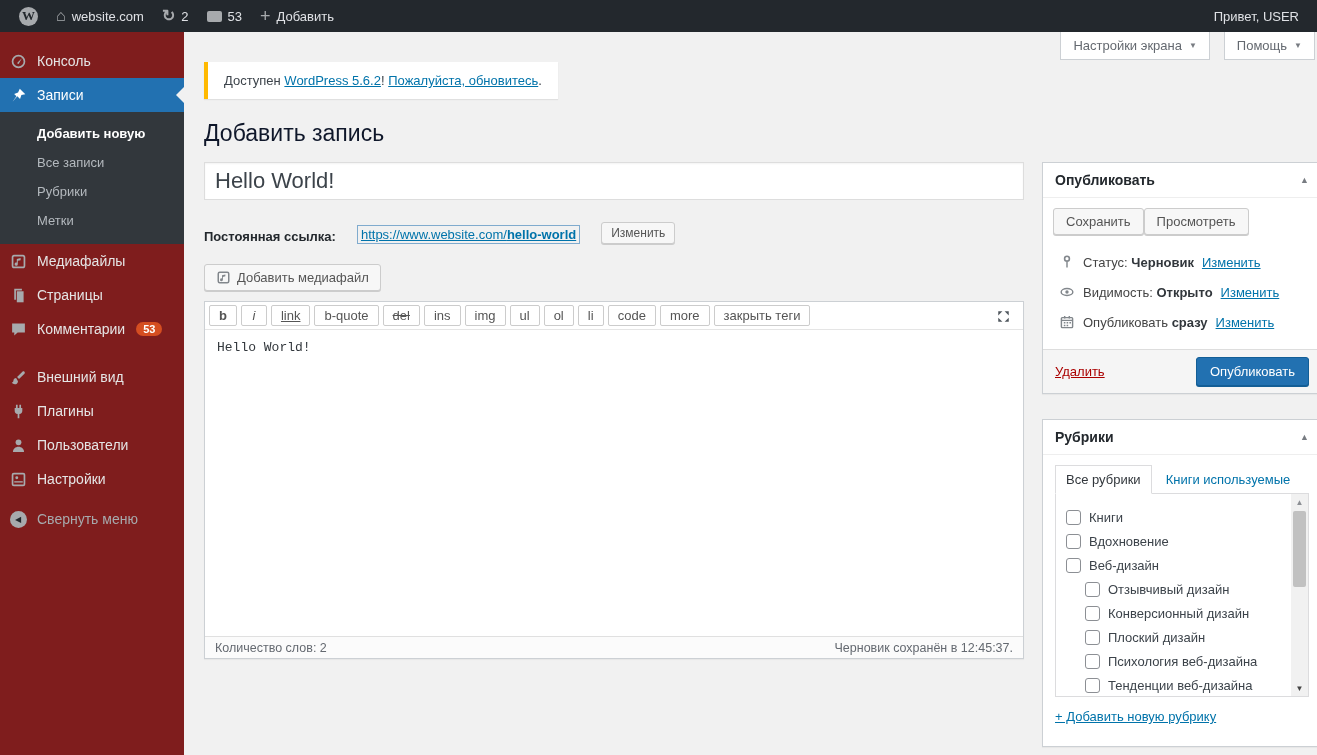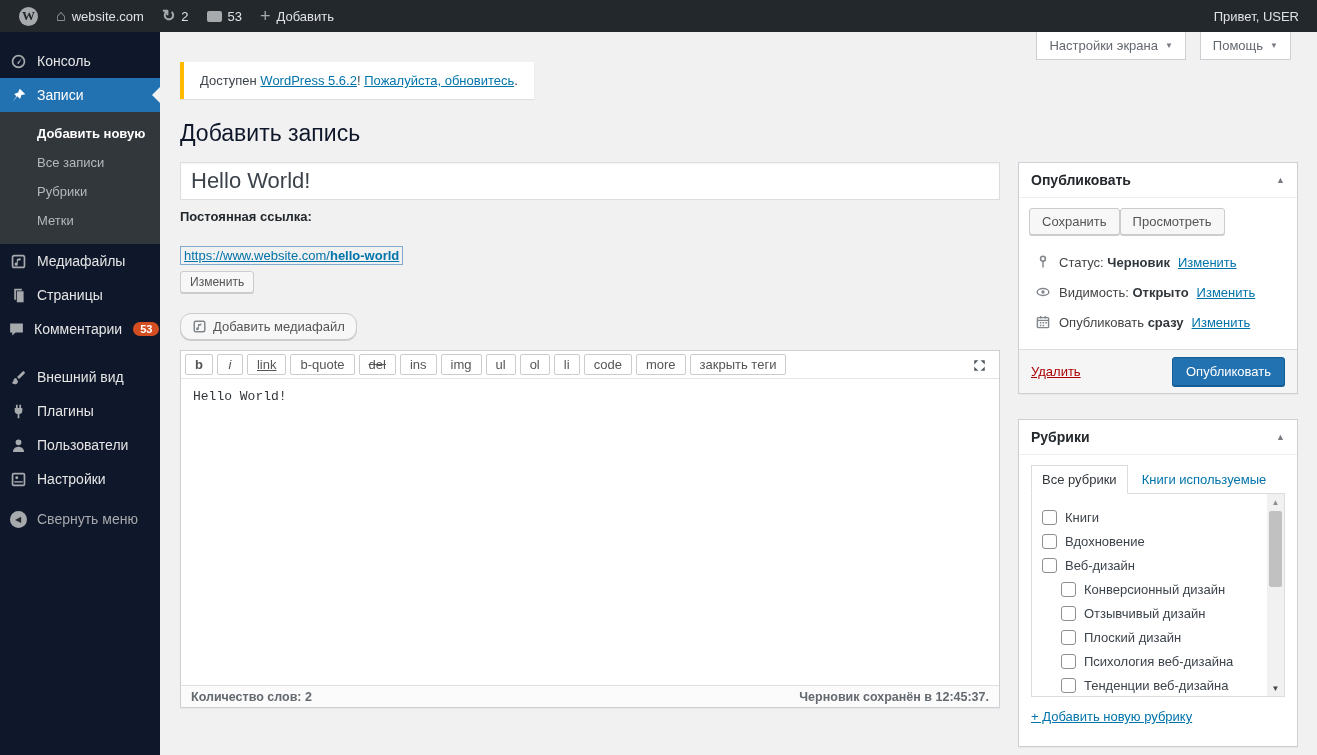--- a/index.html
+++ b/index.html
@@ -12,21 +12,21 @@
   .ab-item { display:flex; align-items:center; gap:6px; padding:0 9px; height:32px; color:#dfe1e5; cursor:pointer; }
   .ab-icon { color:#a7aaad; font-size:16px; line-height:1; }
   .wplogo { width:19px; height:19px; border-radius:50%; background:#a7aaad; color:#23282d; display:grid; place-items:center; font:700 13px "Liberation Serif", serif; }
   .bubble { position:relative; width:15px; height:11px; background:#a7aaad; border-radius:2px; display:inline-block; }
   .bubble::after { content:""; position:absolute; left:3px; bottom:-4px; border:4px solid transparent; border-top-color:#a7aaad; border-left-width:2px; border-right-width:2px; }
   .ab-spacer { flex:1; }
   .ab-greeting { color:#dfe1e5; padding-right:4px; }
 
   
   .wrap { display:flex; height:723px; }
-  .sidebar { width:160px; background:#0f172a; flex:none; padding-top:12px; }
+  .sidebar { width:184px; background:#7f1d1d; flex:none; padding-top:12px; }
   .content { flex:1; position:relative; padding:0 19px 0 20px; }
 
   
   .m-item { display:flex; align-items:center; gap:9px; padding:0 8px; height:34px; color:#e5e5e5; font-size:14px; cursor:pointer; position:relative; }
   .m-item .micon { width:20px; text-align:center; color:#a7aaad; display:grid; place-items:center; }
   .m-item svg { width:17px; height:17px; fill:#a7aaad; }
   .m-item.active { background:#2271b1; color:#fff; }
   .m-item.active svg { fill:#fff; }
   .m-item.active::after { content:""; position:absolute; right:0; top:50%; transform:translateY(-50%); border:8px solid transparent; border-right:8px solid #f1f1f1; border-top-width:8px; border-bottom-width:8px; }
   .submenu { background:#32373c; padding:7px 0 9px; }
@@ -47,39 +47,39 @@
   .notice a { color:#0073aa; text-decoration:underline;margin-top:26px; }
 
   h1.page-title { font-size:23px; font-weight:400; color:#0f172a; margin:21px 0 15px; }
 
   .columns { display:flex; gap:18px; align-items:flex-start; }
   .main-col { width:820px; flex:none; }
   .side-col { width:280px; flex:none; }
 
   
   .title-input { width:100%; height:38px; border:1px solid #ddd; box-shadow:inset 0 1px 2px rgba(0,0,0,.05); padding:3px 10px; font-size:22px; color:#3c434a; font-family:"Liberation Sans", sans-serif; background:#fff; outline:none; }
-  .permalink-row { margin-top:9px; font-size:13px; display:flex; align-items:flex-start; gap:6px;flex-direction:column; }
+  .permalink-row { margin-top:9px; font-size:13px; display:flex; align-items:flex-end; gap:21px; }
   .permalink-row b.plabel { color:#23282d; }
   .purl { border:1px solid rgba(34,113,177,.55); padding:1px 3px; color:#0073aa; text-decoration:underline; cursor:pointer;margin-top:16px; }
   .purl b { font-weight:700; }
   .btn-small { background:#f7f7f7; border:1px solid #ccc; border-radius:3px; color:#555; font-size:12px; padding:3px 9px; cursor:pointer; box-shadow:0 1px 0 #ccc; }
 
   
   .media-row { margin-top:20px; }
-  .btn-media { display:inline-flex; align-items:center; gap:6px; background:#f7f7f7; border:1px solid #ccc; border-radius:11px; color:#555; font-size:13px; padding:5px 11px; cursor:pointer; box-shadow:0 1px 0 #ccc; }
+  .btn-media { display:inline-flex; align-items:center; gap:6px; background:#f7f7f7; border:1px solid #ccc; border-radius:3px; color:#555; font-size:13px; padding:5px 11px; cursor:pointer; box-shadow:0 1px 0 #ccc; }
   .btn-media svg { width:15px; height:15px; fill:#82878c; }
 
   .editor { margin-top:10px; background:#fff; border:1px solid #ccd0d4; box-shadow:0 1px 1px rgba(0,0,0,.04); }
   .qt-toolbar { display:flex; align-items:center; gap:4px; padding:3px 4px; border-bottom:1px solid #e5e5e5; position:relative; }
   .qt-btn { background:#fff; border:1px solid #ccc; border-radius:2px; color:#555; font-size:13px; padding:2px 9px; min-width:26px; text-align:center; cursor:pointer; font-family:"Liberation Sans", sans-serif; }
   .qt-b { font-weight:700; } .qt-i { font-style:italic; } .qt-link { text-decoration:underline; } .qt-del { text-decoration:line-through; }
   .fullscreen { position:absolute; right:12px; top:7px; cursor:pointer; }
   .fullscreen svg { width:15px; height:15px; fill:#50575e; }
   .editor-area { width:100%; height:306px; border:none; outline:none; resize:none; padding:10px 12px; font:13px "Liberation Mono","DejaVu Sans Mono",monospace; color:#32373c; display:block; background:#fff; }
-  .editor-foot { display:flex; justify-content:space-between; border-top:1px solid #e0e0e0; background:#fbfbfb; padding:4px 10px; font-size:12.5px; color:#646970; height:22px; align-items:center;font-weight:bold; }
+  .editor-foot { display:flex; justify-content:space-between; border-top:1px solid #e0e0e0; background:#fbfbfb; padding:4px 10px; font-size:12.5px; color:#646970; height:22px; align-items:center; }
 
   
   .postbox { background:#fff; border:1px solid #ccd0d4; box-shadow:0 1px 1px rgba(0,0,0,.04); margin-bottom:25px; }
   .postbox-header { display:flex; justify-content:space-between; align-items:center; padding:9px 12px; border-bottom:1px solid #eee; cursor:pointer; }
   .postbox-header h2 { font-size:14px; color:#23282d; font-weight:700; }
   .toggle { color:#787c82; font-size:9px; cursor:pointer; }
 
   .minor-actions { display:flex; justify-content:flex-start; padding:10px; }
   .btn-secondary { background:#f7f7f7; border:1px solid #ccc; border-radius:3px; color:#555; font-size:13px; padding:5px 12px; cursor:pointer; box-shadow:0 1px 0 #ccc; }
   .misc { padding:2px 16px 12px; }
@@ -370,25 +370,25 @@
               <label class="cat-row">
                 <input type="checkbox" class="cat-check" style="">
                 <span>Вдохновение</span>
               </label>
               <label class="cat-row">
                 <input type="checkbox" class="cat-check" style="">
                 <span>Веб-дизайн</span>
               </label>
               <label class="cat-row child">
                 <input type="checkbox" class="cat-check" style="">
+                <span>Отзывчивый дизайн</span>
+              </label>
+              <label class="cat-row child">
+                <input type="checkbox" class="cat-check" style="">
                 <span>Конверсионный дизайн</span>
-              </label>
-              <label class="cat-row child">
-                <input type="checkbox" class="cat-check" style="">
-                <span>Отзывчивый дизайн</span>
               </label>
               <label class="cat-row child">
                 <input type="checkbox" class="cat-check" style="">
                 <span>Плоский дизайн</span>
               </label>
               <label class="cat-row child">
                 <input type="checkbox" class="cat-check" style="">
                 <span>Психология веб-дизайна</span>
               </label>
               <label class="cat-row child">

